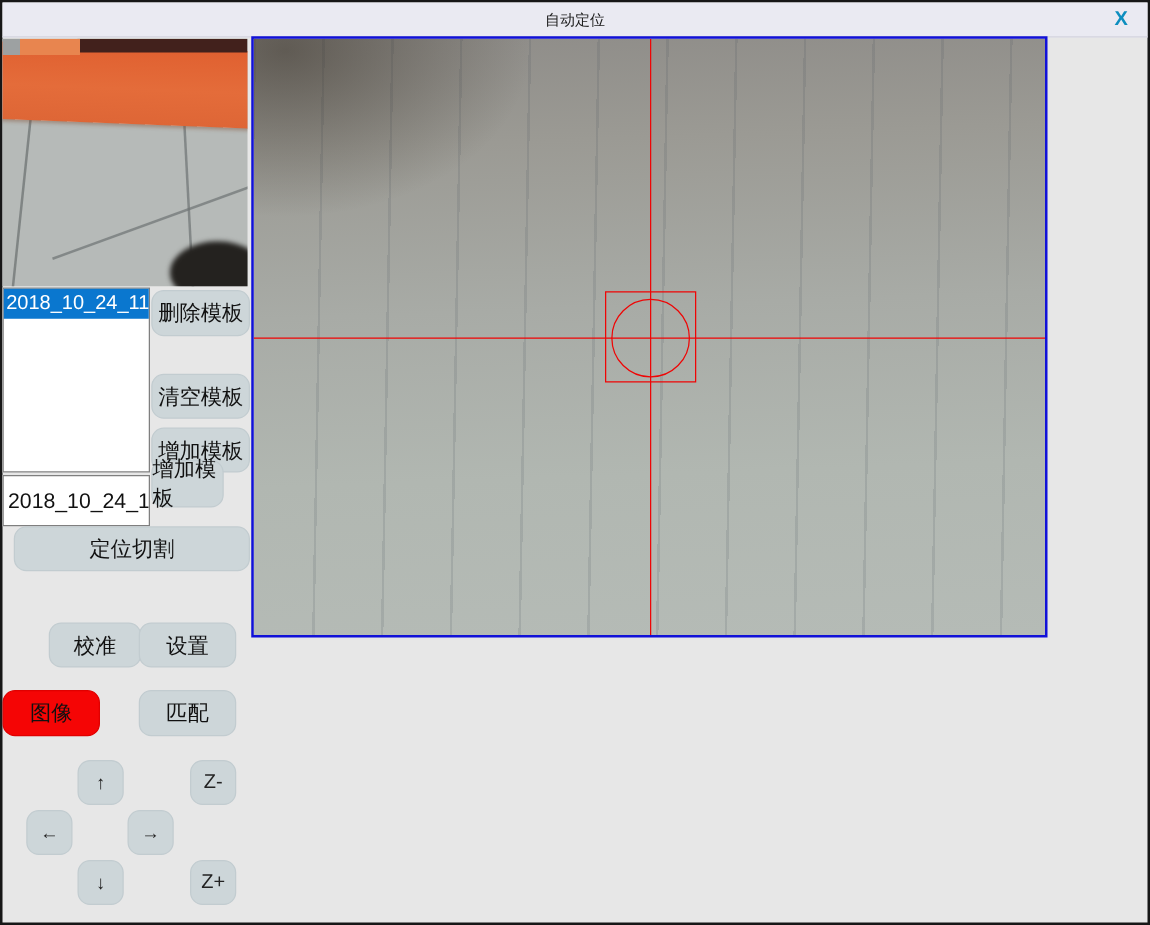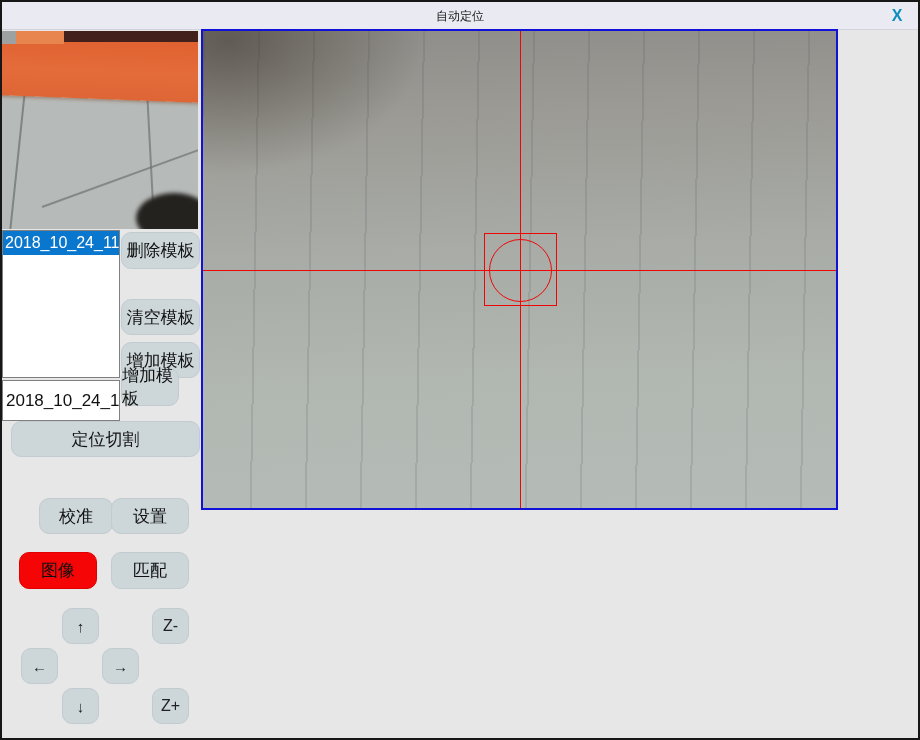--- a/index.html
+++ b/index.html
@@ -72,21 +72,21 @@
     font-size:17px; color:#111; cursor:pointer;
   }
   .btn-del   { left:119px; top:230px; width:79px; height:37px; }
   .btn-clear { left:119px; top:285px; width:79px; height:36px;margin-top:12px; }
   .btn-eng   { left:119px; top:340px; width:79px; height:36px; }
   .btn-add   { left:119px; top:366px; width:58px; height:38px; }
 
   .btn-poscut { left:9px;   top:419px; width:189px; height:36px; }
   .btn-cal    { left:9px;   top:496px; width:74px;  height:36px;margin-left:28px; }
   .btn-set    { left:109px; top:496px; width:78px;  height:36px; }
-  .btn-img    { left:17px;   top:550px; width:78px;  height:37px;
+  .btn-img    { left:0;   top:550px; width:78px;  height:37px;
                 background:#f50505; border-color:#e00000; }
   .btn-match  { left:109px; top:550px; width:78px;  height:37px; }
 
   .jog {
     position:absolute; width:37px; height:36px; border-radius:10px;
     background:#cdd6d9; border:1px solid #c2ccd0;
     display:flex; align-items:center; justify-content:center;
     font-size:15px; color:#222; cursor:pointer;
   }
   .jog-up    { left:60px;  top:606px; }

